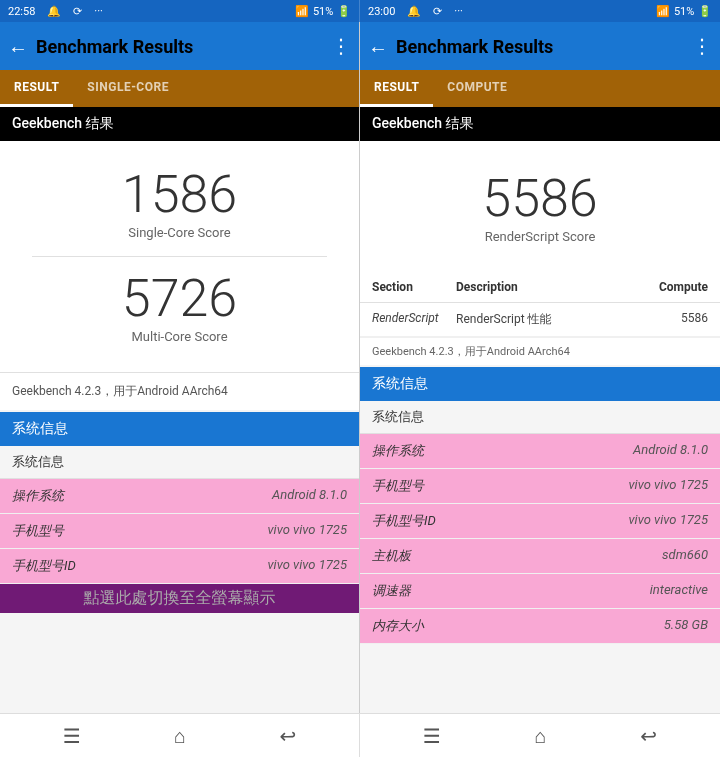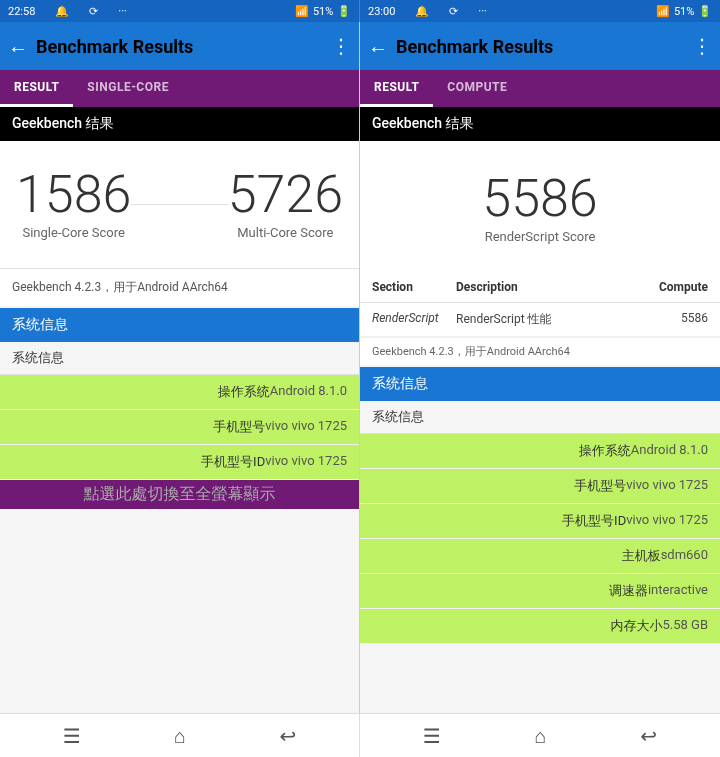--- a/index.html
+++ b/index.html
@@ -25,21 +25,21 @@
       display: flex;
       align-items: center;
       justify-content: space-between;
       padding: 0 8px;
       font-size: 11px;
       color: white;
     }
     .status-bar:first-child {
       border-right: 1px solid rgba(255,255,255,0.2);
     }
-    .status-left { display: flex; align-items: center; gap: 20px; }
+    .status-left { display: flex; align-items: center; gap: 12px; }
     .status-right { display: flex; align-items: center; gap: 4px; }
 
     
     .split-container {
       display: flex;
       flex: 1;
       overflow: hidden;
     }
 
     .panel {
@@ -75,21 +75,21 @@
       flex: 1;
     }
     .menu-dots {
       font-size: 20px;
       color: white;
       cursor: pointer;
     }
 
     
     .tabs {
-      background: #701a75;
+      background: #a16207;
       display: flex;
       border-bottom: none;
     }
     .tab {
       padding: 10px 14px;
       font-size: 12px;
       font-weight: bold;
       color: rgba(255,255,255,0.7);
       cursor: pointer;
       text-transform: uppercase;
@@ -108,21 +108,21 @@
       padding: 8px 12px;
       font-size: 14px;
       font-weight: 500;
     }
 
     
     .scores-area {
       background: white;
       padding: 16px;
       display: flex;
-      flex-direction: row;
+      flex-direction: column;
       align-items: center;
     }
     .score-block {
       text-align: center;
       padding: 12px 0;
     }
     .score-number {
       font-size: 52px;
       font-weight: 300;
       color: #333;
@@ -155,25 +155,26 @@
       color: white;
       padding: 8px 12px;
       font-size: 14px;
       font-weight: 500;
       margin-top: 2px;
     }
 
     
     .info-row {
       display: flex;
-      justify-content: flex-end;
+      justify-content: space-between;
       padding: 8px 12px;
-      background: #bef264;
+      background: #f9a8d4;
       border-bottom: 1px solid #f0f0f0;
       font-size: 13px;
+      font-style: italic;
     }
     .info-row-header {
       background: #f5f5f5;
       padding: 7px 12px;
       font-size: 13px;
       color: #333;
       font-weight: 500;
       border-bottom: 1px solid #e0e0e0;
     }
     .info-label { color: #333; }

